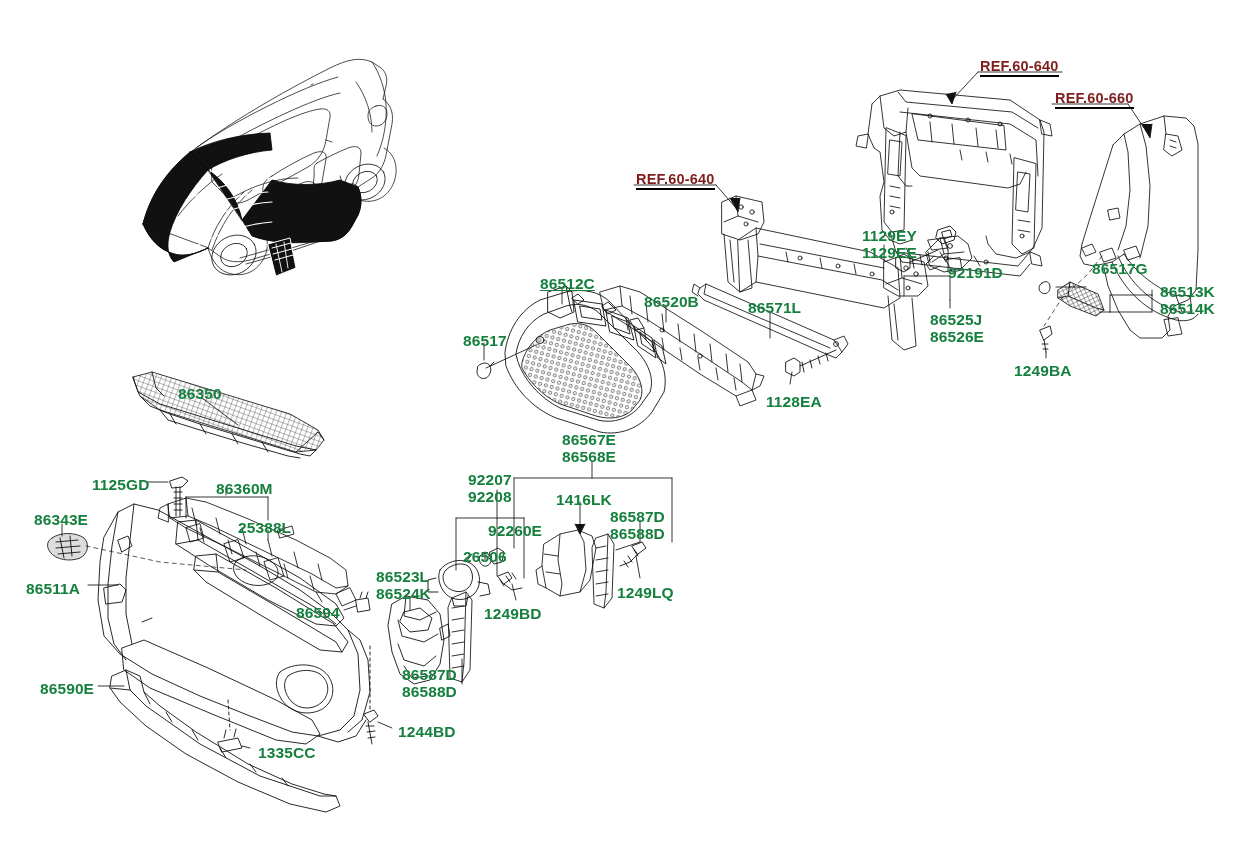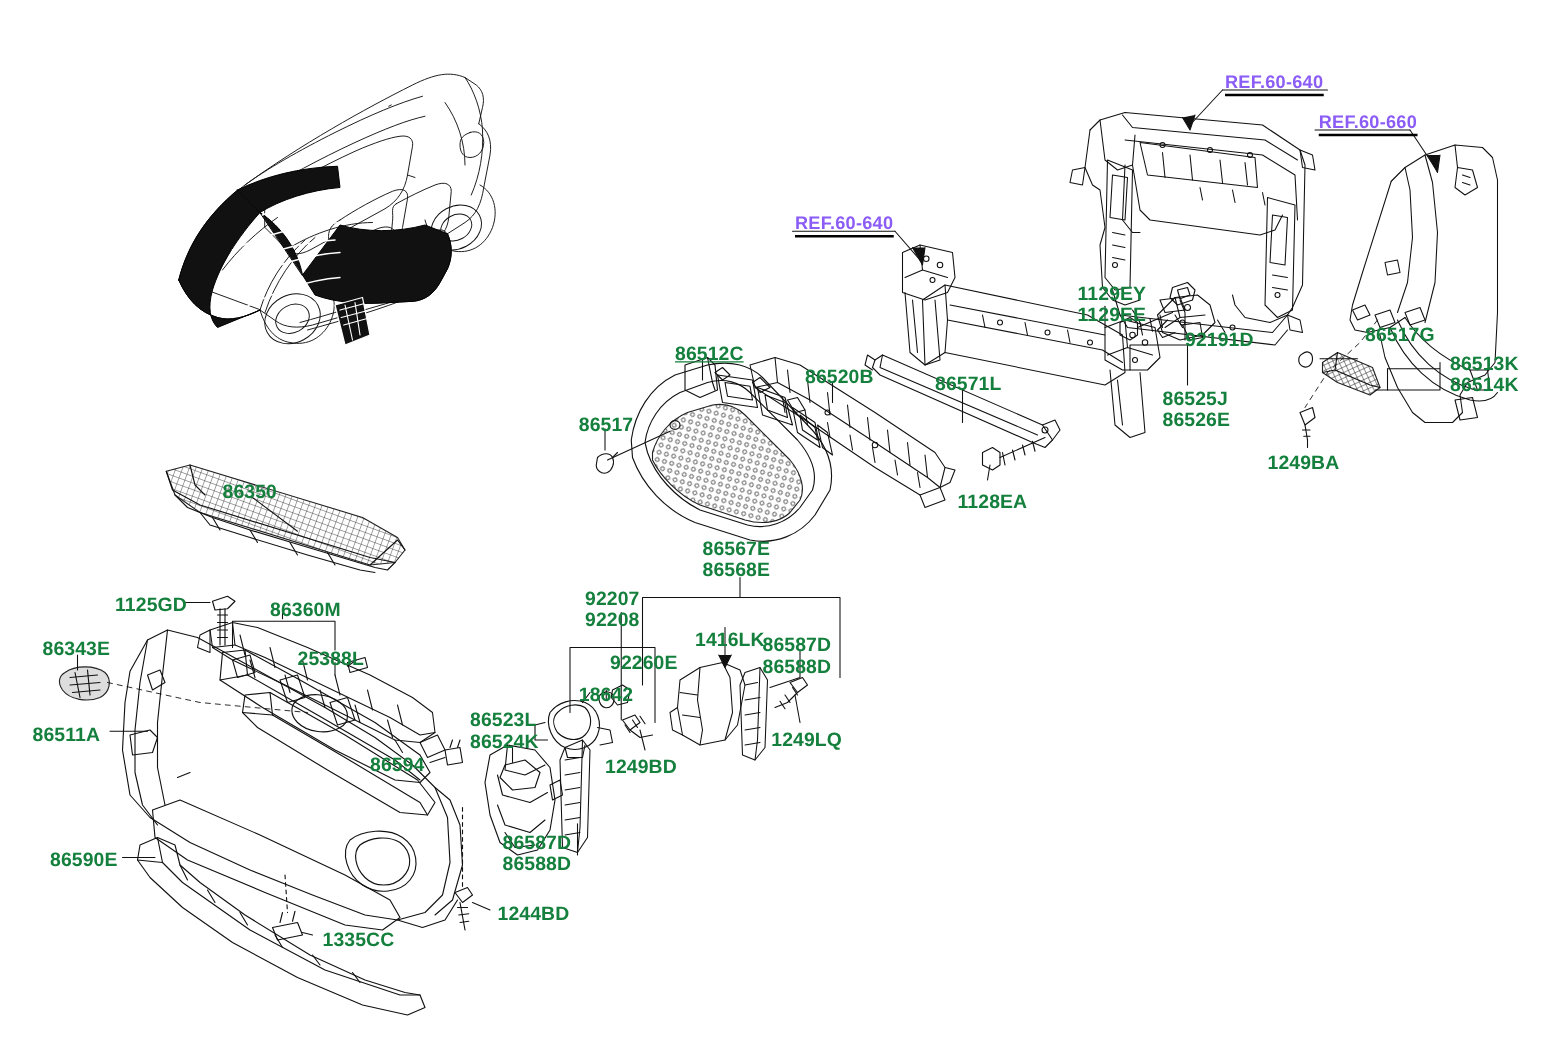--- a/index.html
+++ b/index.html
@@ -4,21 +4,21 @@
 <title>Front Bumper Parts Diagram</title>
 <style>
   html,body{margin:0;padding:0;background:#ffffff;}
   body{width:1240px;height:848px;overflow:hidden;
        font-family:"Liberation Sans","DejaVu Sans",sans-serif;}
   #stage{position:relative;width:1240px;height:848px;background:#fff;}
   #stage svg{position:absolute;top:0;left:0;}
   .lbl{position:absolute;color:#15803d;font-size:15.5px;font-weight:700;
        letter-spacing:.1px;white-space:nowrap;line-height:17px;}
   .lbl.two{line-height:17px;}
-  .ref{position:absolute;color:#8b5cf6;font-size:14.5px;font-weight:700;
+  .ref{position:absolute;color:#7f1d1d;font-size:14.5px;font-weight:700;
        white-space:nowrap;letter-spacing:.2px;}
   .ref u{text-decoration:none;display:block;border-bottom:2px solid #000;padding-bottom:1px;}
 </style>
 </head>
 <body>
 
 <div id="stage">
 
   <svg width="1240" height="848" viewBox="0 0 1240 848">
     <defs>
@@ -616,28 +616,28 @@
   </div>
   <div class="lbl two" style="left:402px;top:666px;">
     <div>86587D</div>
     <div>86588D</div>
   </div>
   <div class="lbl two" style="left:468px;top:471px;">
     <div>92207</div>
     <div>92208</div>
   </div>
   <div class="lbl" style="left:488px;top:522px;"><span>92260E</span></div>
-  <div class="lbl" style="left:463px;top:548px;"><span>18642</span></div>
+  <div class="lbl" style="left:463px;top:548px;"><span>26506</span></div>
   <div class="lbl" style="left:484px;top:605px;"><span>1249BD</span></div>
 
   <div class="lbl two" style="left:562px;top:431px;">
     <div>86567E</div>
     <div>86568E</div>
   </div>
-  <div class="lbl" style="left:556px;top:491px;margin-top:13px;"><span>1416LK</span></div>
+  <div class="lbl" style="left:556px;top:491px;"><span>1416LK</span></div>
   <div class="lbl two" style="left:610px;top:508px;">
     <div>86587D</div>
     <div>86588D</div>
   </div>
   <div class="lbl" style="left:617px;top:584px;"><span>1249LQ</span></div>
 
   <div class="lbl" style="left:463px;top:332px;"><span>86517</span></div>
   <div class="lbl" style="left:540px;top:275px;text-decoration:underline;"><span>86512C</span></div>
   <div class="lbl" style="left:644px;top:293px;"><span>86520B</span></div>
   <div class="lbl" style="left:748px;top:299px;"><span>86571L</span></div>

